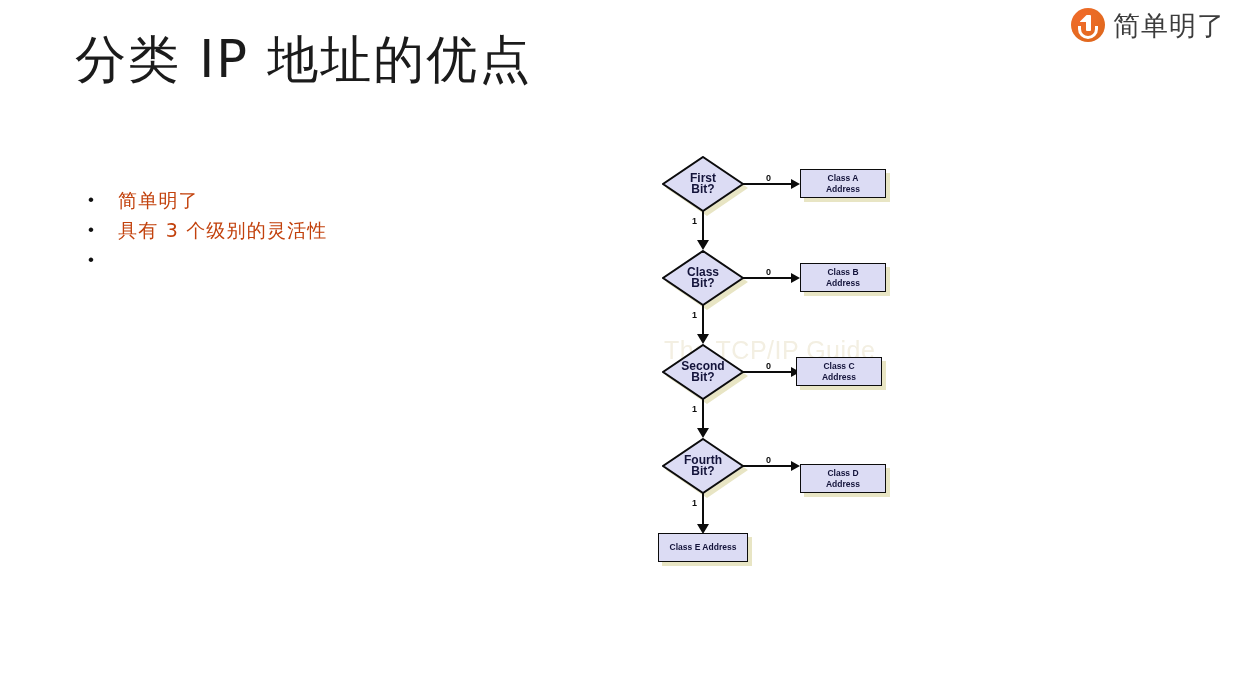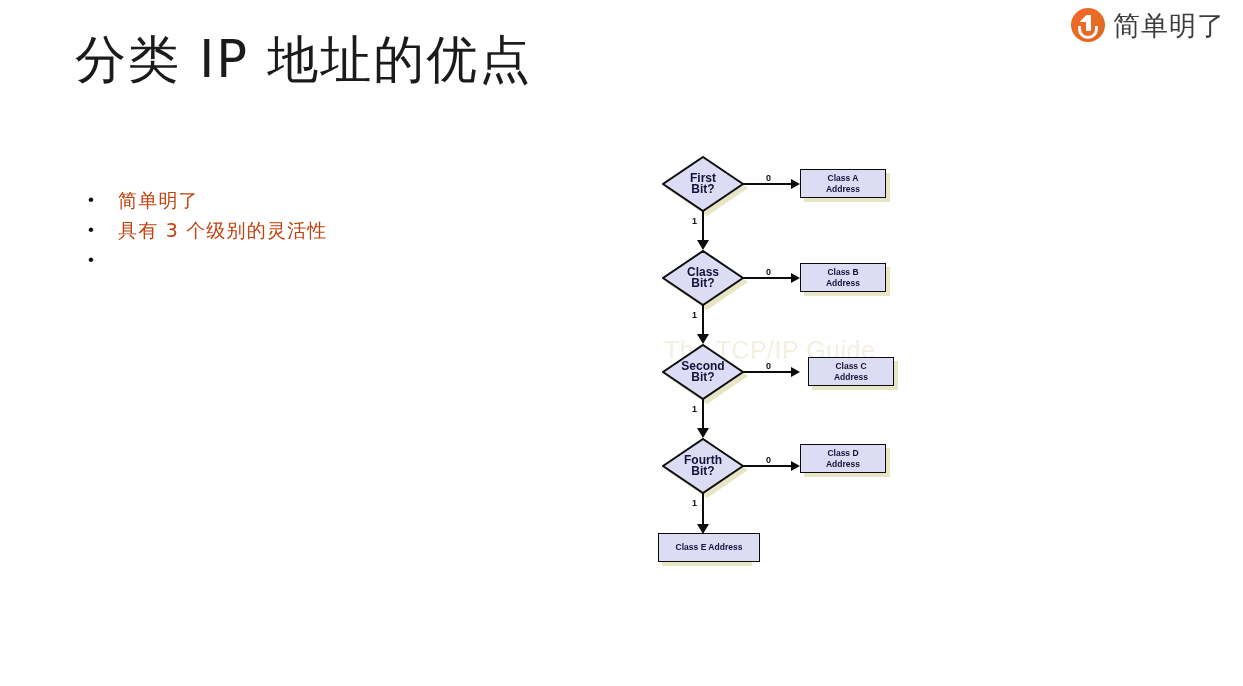--- a/index.html
+++ b/index.html
@@ -56,21 +56,21 @@
 
   
   .rect{width:86px;height:29px;}
   .rect .shadow{position:absolute;left:4px;top:4px;width:86px;height:29px;background:#e8e5c4;}
   .rect .face{position:absolute;left:0;top:0;width:86px;height:29px;
     background:#dcdcf4;border:1.4px solid #0c0c0c;box-sizing:border-box;
     display:flex;flex-direction:column;align-items:center;justify-content:center;
     font-size:8.5px;font-weight:bold;color:#13133a;line-height:11px;text-align:center;}
   .rect.wide{width:90px;}
   .rect.wide .shadow{width:90px;}
-  .rect.wide .face{width:102px;justify-content:center;}
+  .rect.wide .face{width:90px;justify-content:center;}
 
   
   .hline{position:absolute;height:1.8px;background:#0c0c0c;}
   .vline{position:absolute;width:1.8px;background:#0c0c0c;}
   .arrow-right{position:absolute;width:0;height:0;
     border-top:5.5px solid transparent;border-bottom:5.5px solid transparent;border-left:9px solid #0c0c0c;}
   .arrow-down{position:absolute;width:0;height:0;
     border-left:6.5px solid transparent;border-right:6.5px solid transparent;border-top:10px solid #0c0c0c;}
   .edge-label{position:absolute;font-size:9px;font-weight:bold;color:#0c0c0c;line-height:10px;}
 </style>
@@ -163,21 +163,21 @@
       <polygon points="41,1 81,28 41,55 1,28" fill="none" stroke="#0c0c0c" stroke-width="2"></polygon>
     </svg>
     <div class="label">
       <span>Second</span>
       <span>Bit?</span>
     </div>
   </div>
   <div class="hline" style="left:103px;top:231px;width:48px;"></div>
   <div class="edge-label" style="left:126px;top:221px;">0</div>
   <div class="arrow-right" style="left:151px;top:226.5px;"></div>
-  <div class="node rect" style="left:168px;top:217px;">
+  <div class="node rect" style="left:156px;top:217px;">
     <div class="shadow"></div>
     <div class="face">
       <span>Class C</span>
       <span>Address</span>
     </div>
   </div>
   <div class="vline" style="left:62px;top:259px;height:30px;"></div>
   <div class="edge-label" style="left:52px;top:264px;">1</div>
   <div class="arrow-down" style="left:56.5px;top:288px;"></div>
 
@@ -188,21 +188,21 @@
       <polygon points="41,1 81,28 41,55 1,28" fill="none" stroke="#0c0c0c" stroke-width="2"></polygon>
     </svg>
     <div class="label">
       <span>Fourth</span>
       <span>Bit?</span>
     </div>
   </div>
   <div class="hline" style="left:103px;top:325px;width:48px;"></div>
   <div class="edge-label" style="left:126px;top:315px;">0</div>
   <div class="arrow-right" style="left:151px;top:320.5px;"></div>
-  <div class="node rect" style="left:160px;top:304px;">
+  <div class="node rect" style="left:160px;top:324px;">
     <div class="shadow"></div>
     <div class="face">
       <span>Class D</span>
       <span>Address</span>
     </div>
   </div>
   <div class="vline" style="left:62px;top:353px;height:32px;"></div>
   <div class="edge-label" style="left:52px;top:358px;">1</div>
   <div class="arrow-down" style="left:56.5px;top:384px;"></div>
 

